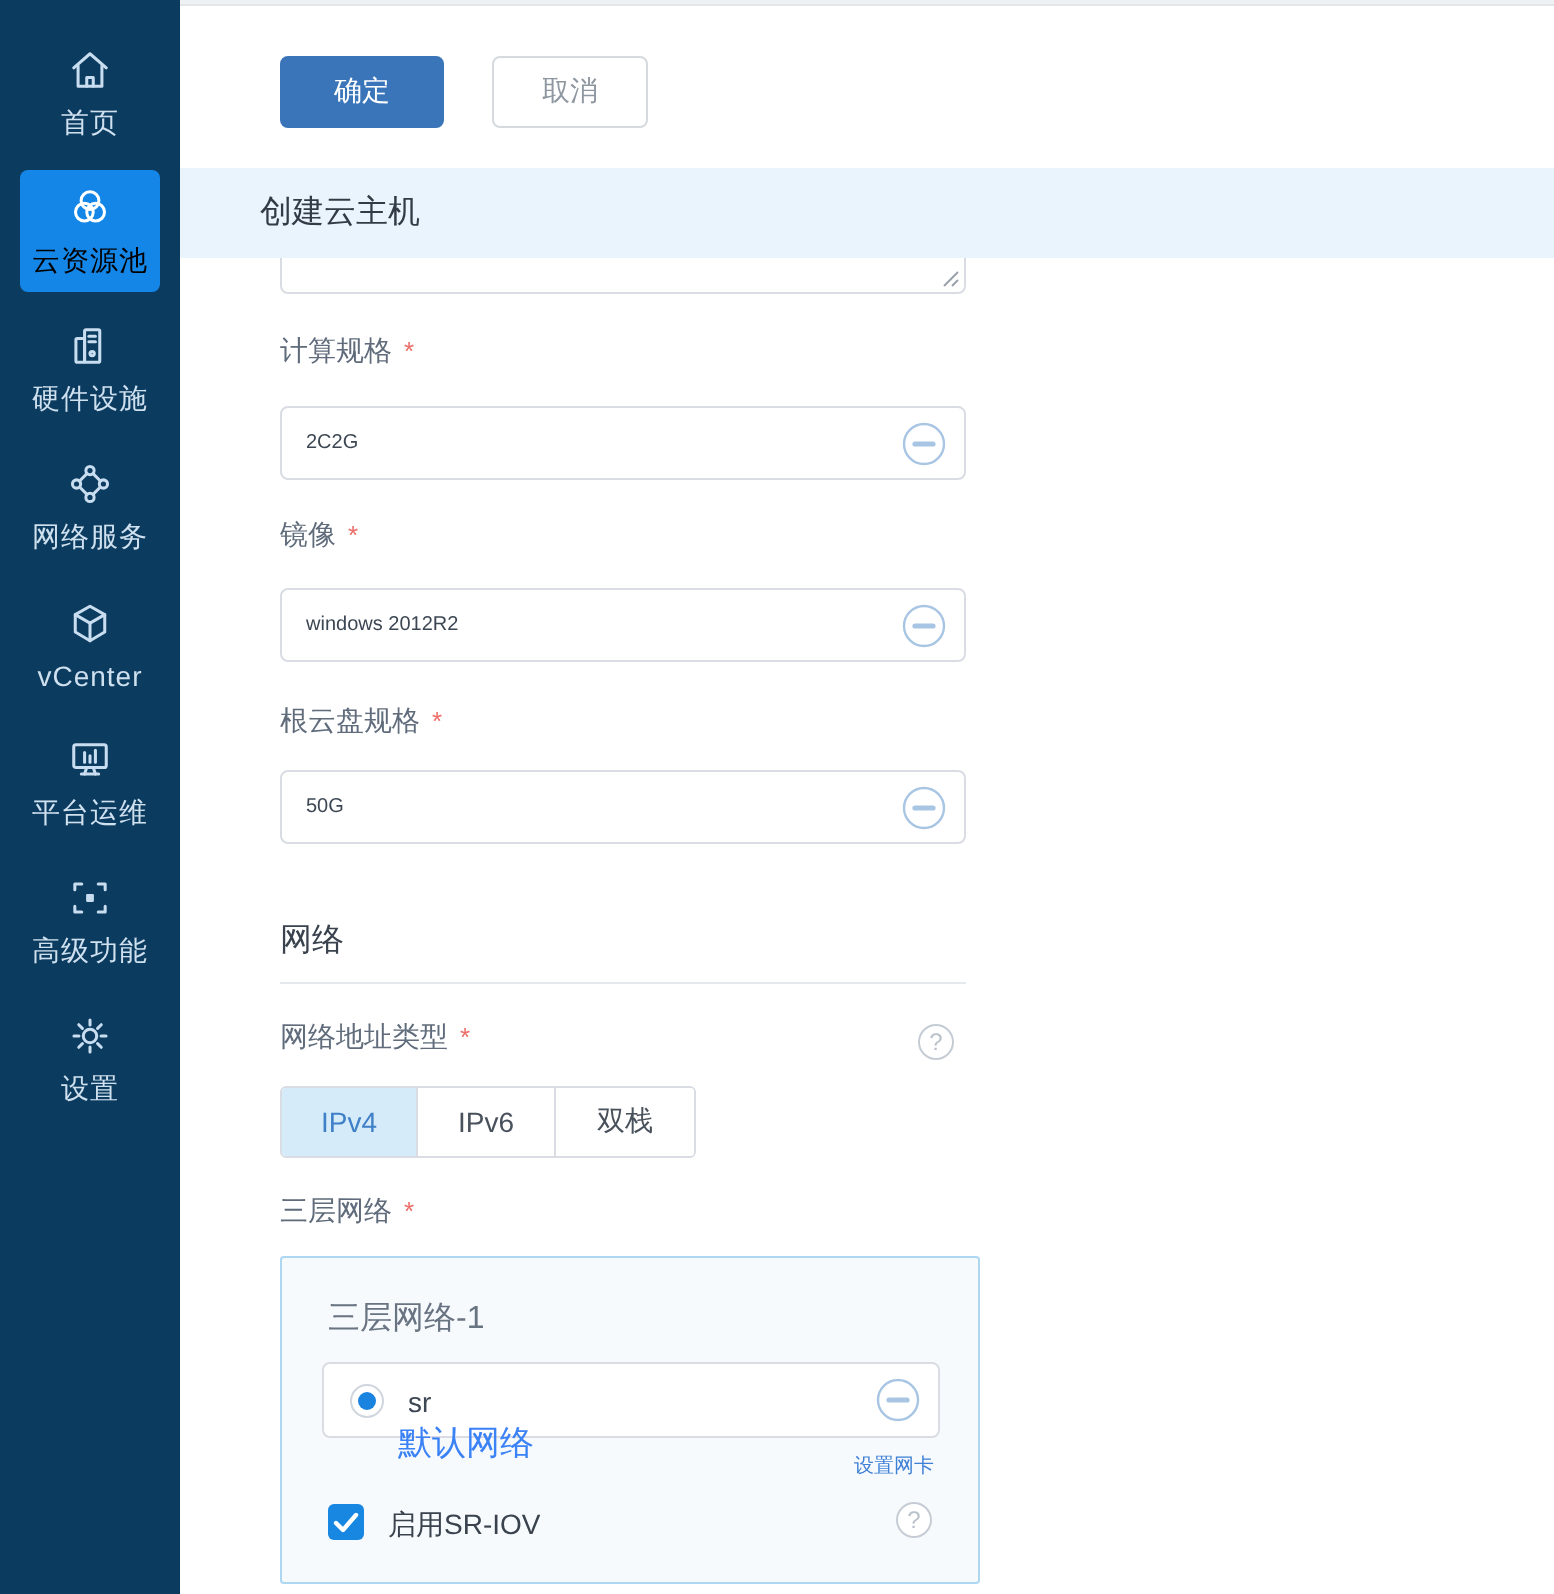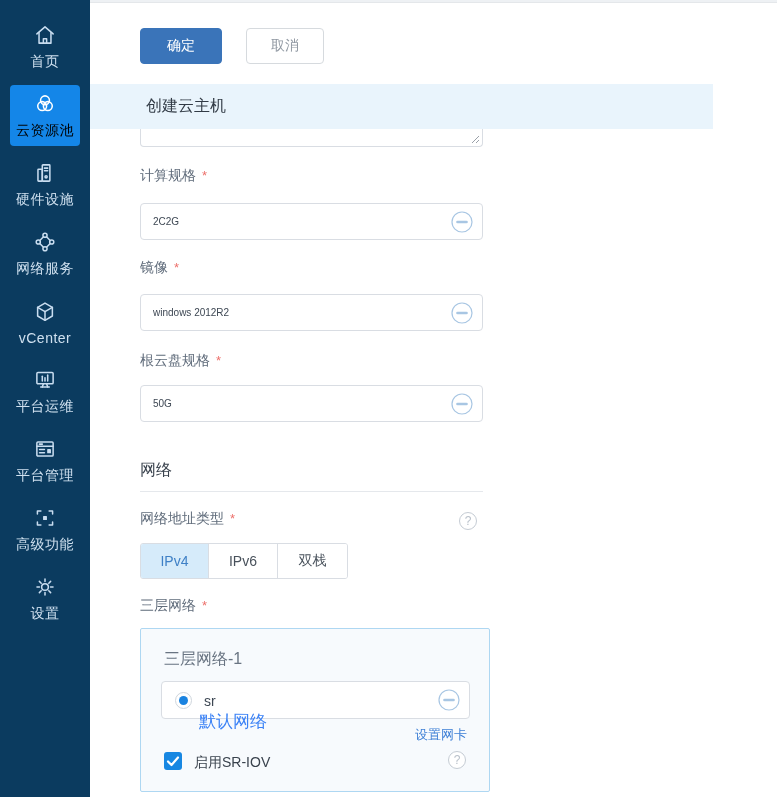--- a/index.html
+++ b/index.html
@@ -22,22 +22,22 @@
 
   
   .main { position:absolute; left:90px; top:0; width:687px; height:797px; background:#fff; }
   .topline { position:absolute; left:0; top:0; width:687px; height:3px; background:#eef1f4; border-bottom:1px solid #e4e7ea; }
 
   .btn { position:absolute; top:28px; height:36px; border-radius:4px; font-size:14px; cursor:pointer;
          display:flex; align-items:center; justify-content:center; }
   .btn-confirm { left:50px; width:82px; background:#3a74b9; color:#fff; border:1px solid #3a74b9; }
   .btn-cancel  { left:156px; width:78px; background:#fff; color:#8f97a1; border:1px solid #d6dade; }
 
-  .banner { position:absolute; left:0; top:84px; width:623px; height:45px; background:#e9f4fc;
-            display:flex; align-items:center; padding-left:56px; }
+  .banner { position:absolute; left:0; top:84px; width:687px; height:45px; background:#e9f4fc;
+            display:flex; align-items:center; padding-left:40px; }
   .banner-title { font-size:16px; color:#323b46; }
 
   .textarea-remnant { position:absolute; left:50px; top:129px; width:343px; height:18px; background:#fff;
             border:1px solid #d9dde3; border-top:none; border-radius:0 0 4px 4px; }
   .resize-grip { position:absolute; right:2px; bottom:2px; }
 
   .field-label { position:absolute; left:50px; font-size:14px; color:#606c7b; white-space:nowrap; }
   .req { color:#ed706b; margin-left:6px; font-size:13px; }
 
   .tinput { position:absolute; left:50px; width:343px; height:37px; background:#fff;
@@ -65,21 +65,21 @@
 
 2; color:#697482; }
   .l3-input { position:absolute; left:20px; top:52px; width:309px; height:38px; background:#fff;
               border:1px solid #d9dde3; border-radius:4px; }
   .radio { position:absolute; left:13px; top:10px; width:17px; height:17px; border:1px solid #cfd6dd;
            border-radius:50%; background:#fff; }
   .radio .dot { position:absolute; left:3px; top:3px; width:9px; height:9px; border-radius:50%; background:#1a83e0; }
   .l3-value { position:absolute; left:42px; top:0; height:38px; display:flex; align-items:center;
               font-size:14px; color:#3d4753; }
   .l3-subrow-default { position:absolute; left:58px; top:81px; font-size:17px; color:#3b82f6; }
-  .l3-subrow-link { position:absolute; right:22px; top:97px; font-size:13px; color:#3f80d6; cursor:pointer; }
+  .l3-subrow-link { position:absolute; right:22px; top:97px; font-size:10px; color:#3f80d6; cursor:pointer; }
   .checkbox { position:absolute; left:23px; top:123px; width:18px; height:18px; background:#1787e2;
               border-radius:3px; cursor:pointer; }
   .sriov-label { position:absolute; left:53px; top:125px; font-size:14px; color:#39424d; }
 </style>
 </head>
 <body>
 
 <div class="page">
 
   <aside class="sidebar">
@@ -143,31 +143,20 @@
         <line x1="9.5" y1="8.5" x2="9.5" y2="13"></line>
           <line x1="12" y1="10" x2="12" y2="13"></line>
           <line x1="14.5" y1="7.5" x2="14.5" y2="13"></line>
         <line x1="10.5" y1="15.5" x2="9.5" y2="18.5"></line>
           <line x1="13.5" y1="15.5" x2="14.5" y2="18.5"></line>
         <line x1="8" y1="18.5" x2="16" y2="18.5"></line>
       </svg>
       <span class="nav-label">平台运维</span>
     </div>
 
-    <div class="nav-item">
-      <svg class="icon24" viewBox="0 0 24 24">
-        <rect x="4.5" y="5.5" width="15" height="13" rx="1"></rect>
-        <line x1="4.5" y1="9.5" x2="19.5" y2="9.5"></line>
-        <line x1="6.8" y1="7.5" x2="9.5" y2="7.5"></line>
-        <line x1="7" y1="12.5" x2="11.5" y2="12.5"></line>
-          <line x1="7" y1="15.5" x2="11.5" y2="15.5"></line>
-        <rect x="14" y="12" width="3.5" height="4" rx="0.4" style="fill:#c9ddf0" stroke="none"></rect>
-      </svg>
-      <span class="nav-label">平台管理</span>
-    </div>
 
     <div class="nav-item">
       <svg class="icon24" viewBox="0 0 24 24">
         <path d="M5 8.2V5.5h3.2"></path>
           <path d="M15.8 5.5H19v2.7"></path>
           <path d="M19 15.8v2.7h-3.2"></path>
           <path d="M8.2 18.5H5v-2.7"></path>
         <rect x="10.2" y="10.2" width="3.6" height="3.6" rx="0.5" style="fill:#c9ddf0" stroke="none"></rect>
       </svg>
       <span class="nav-label">高级功能</span>

